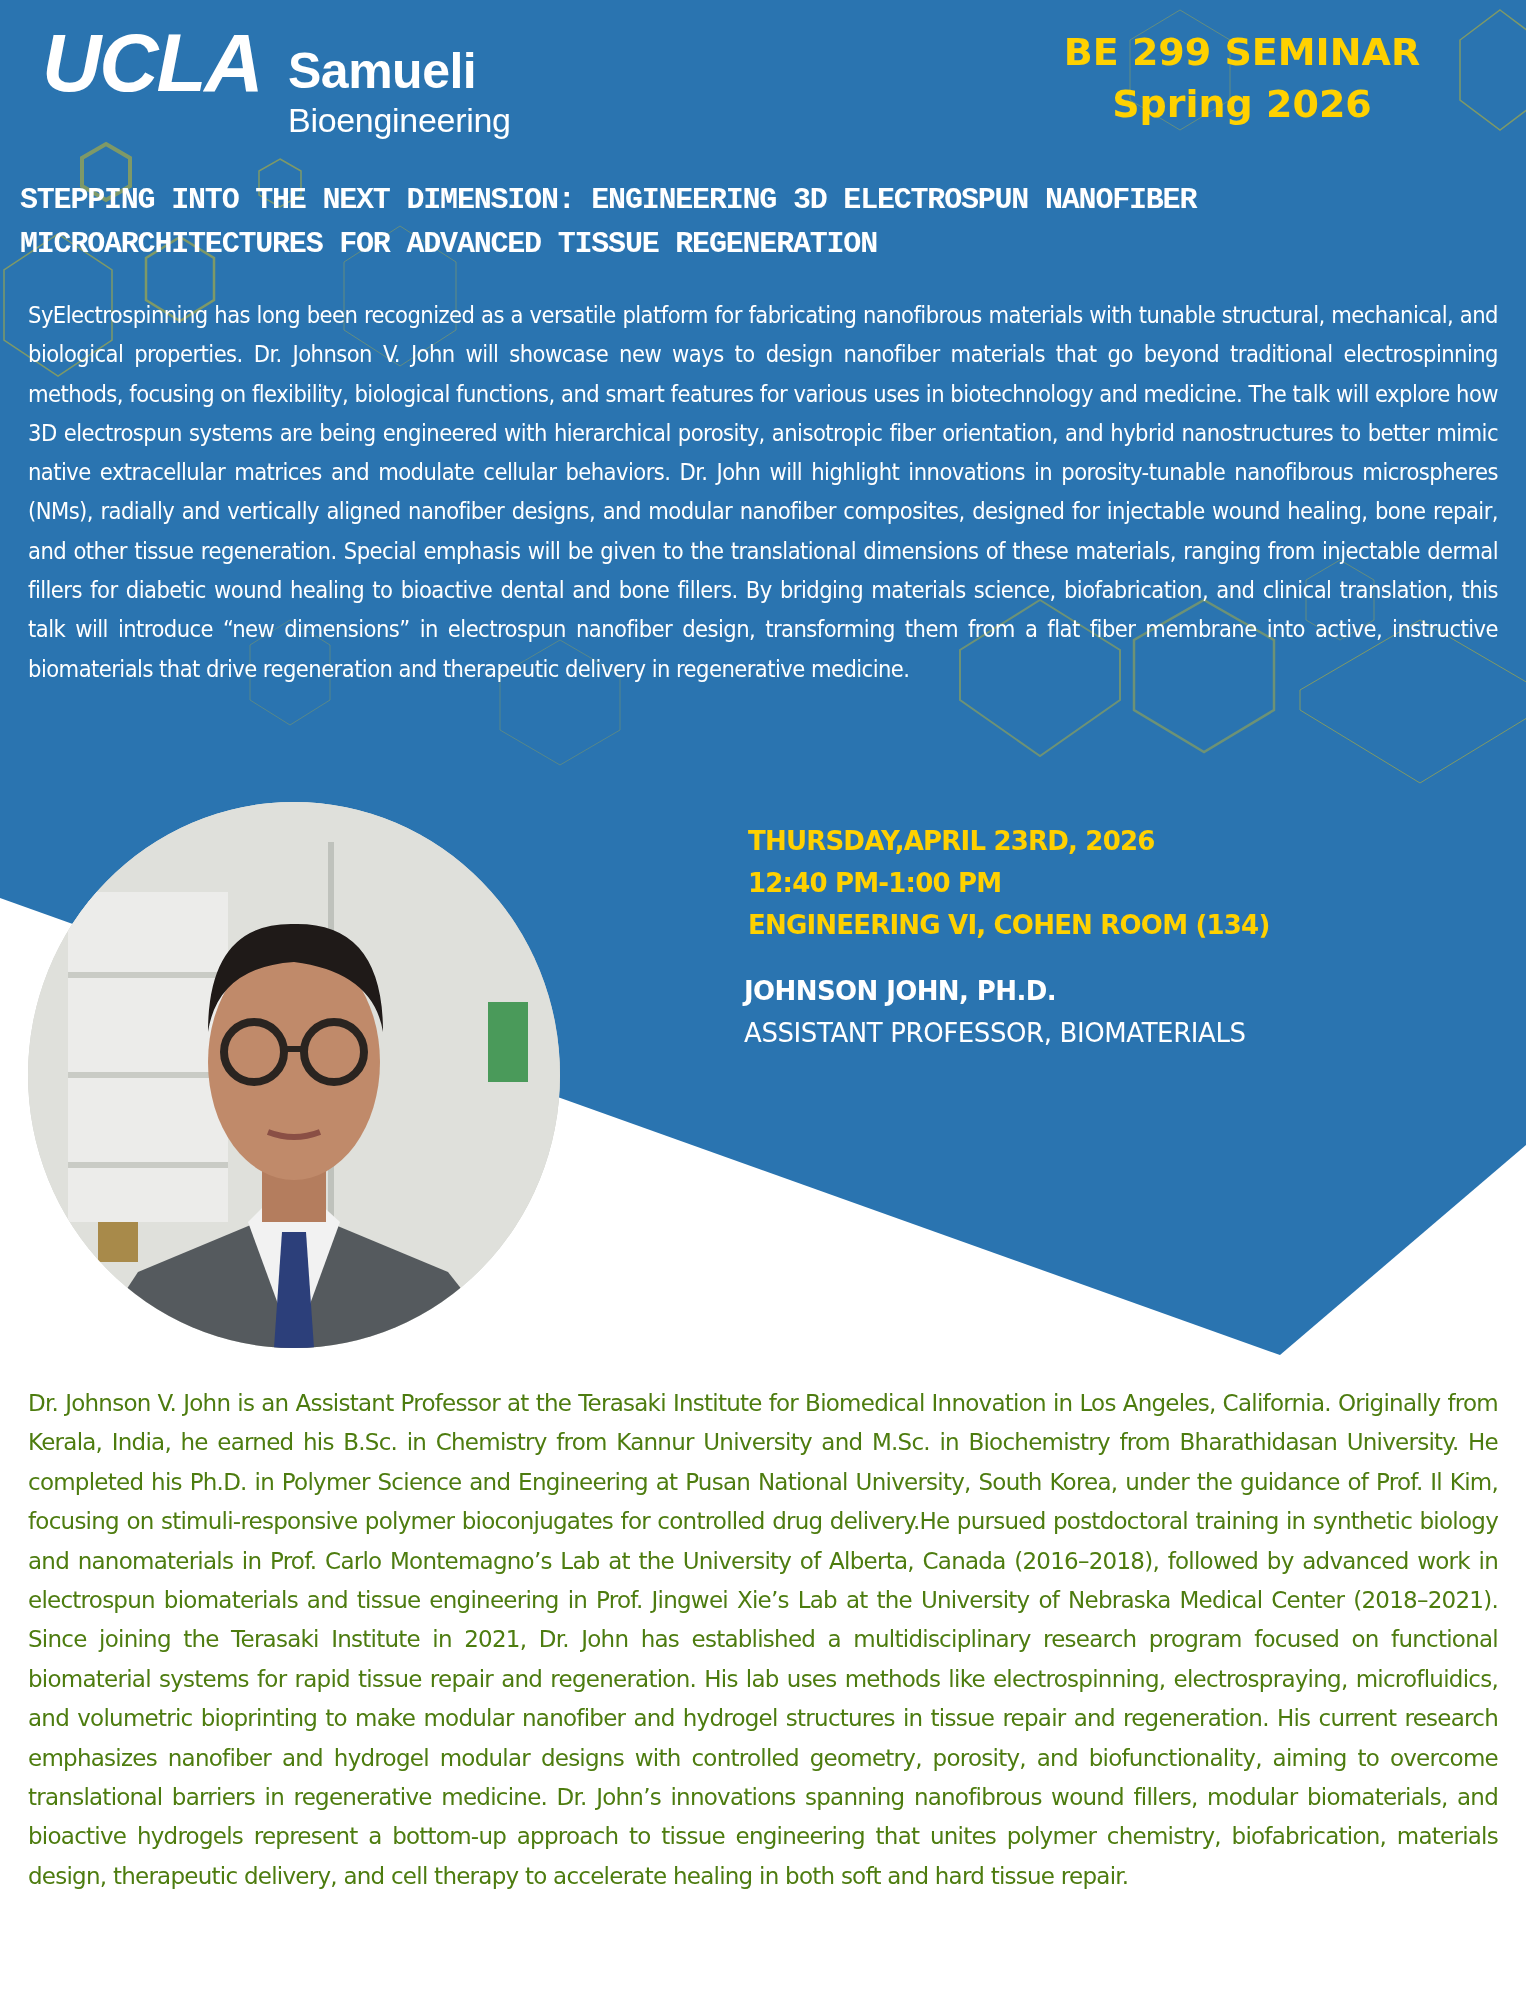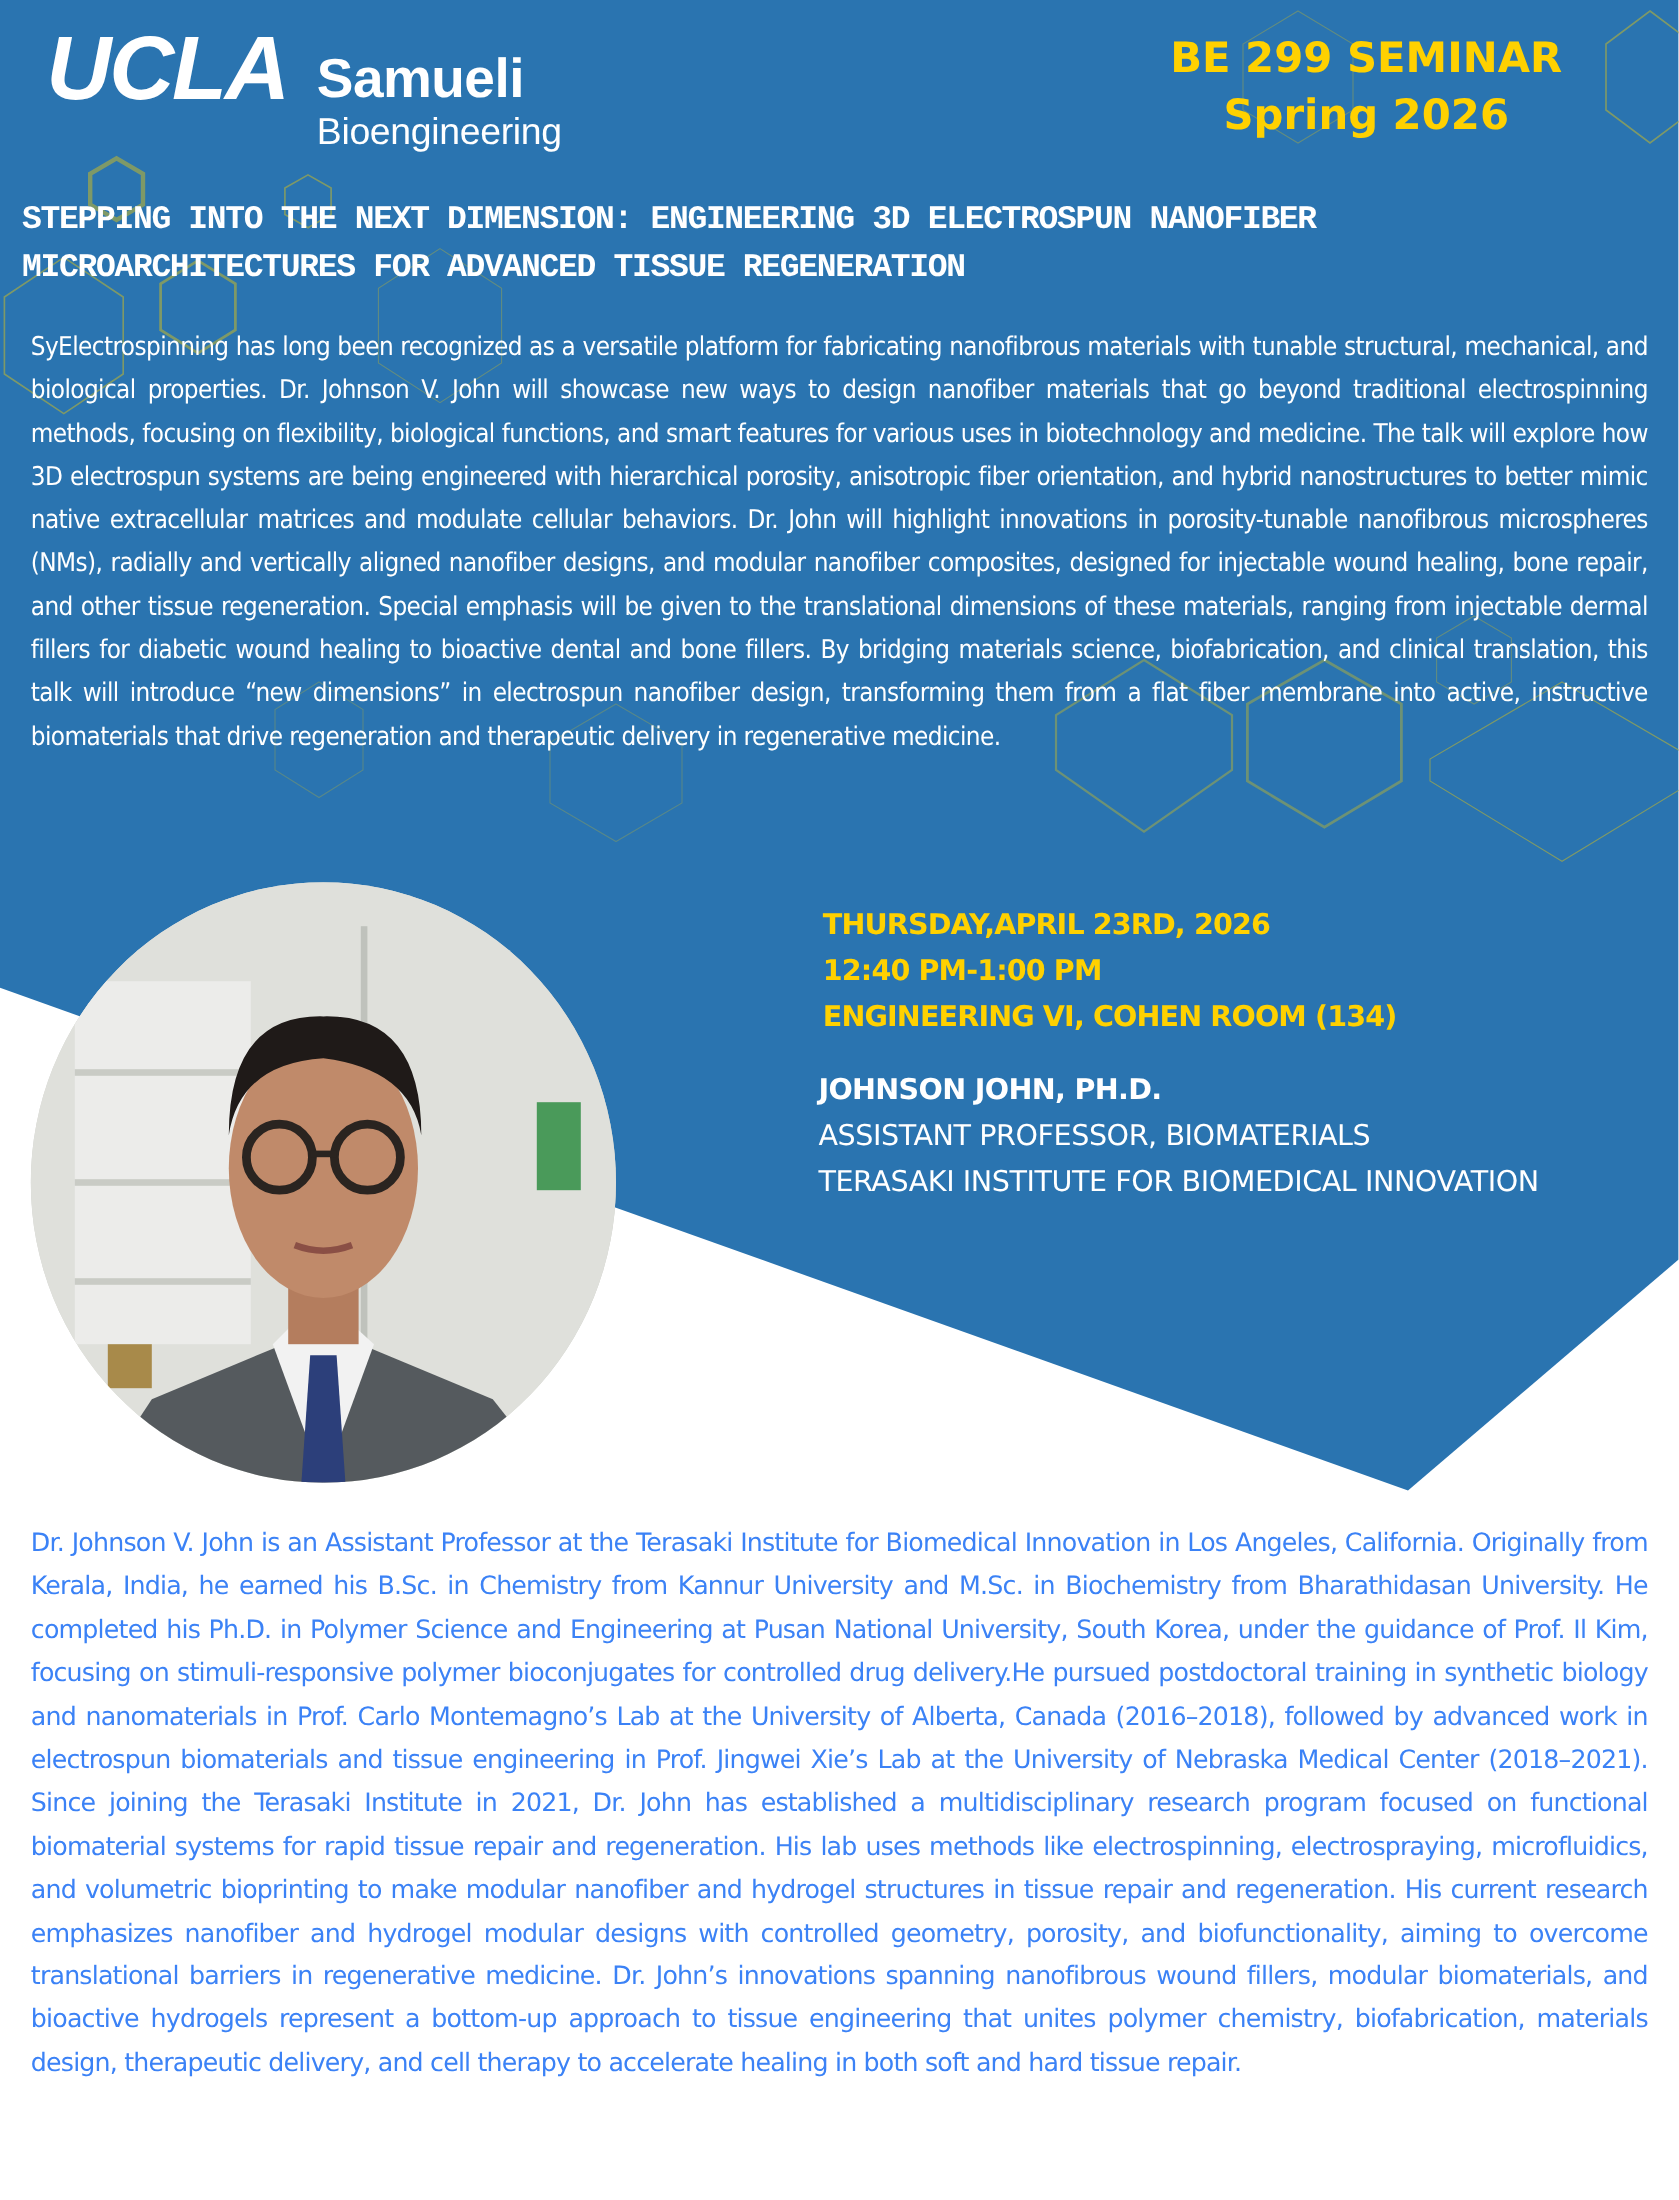--- a/index.html
+++ b/index.html
@@ -58,21 +58,21 @@
       position: absolute; left: 748px; top: 820px; z-index: 2;
       color: #FFD100; font-weight: bold; font-family: "DejaVu Sans", sans-serif;
       font-size: 26px; line-height: 42px; letter-spacing: -0.8px;
     }
     .speaker { position: absolute; left: 744px; top: 970px; z-index: 2; color: #fff; font-family: "DejaVu Sans", sans-serif; }
     .speaker .name { font-weight: bold; font-size: 26px; line-height: 42px; letter-spacing: -0.6px; }
     .speaker .line { font-size: 26px; line-height: 42px; font-weight: normal; letter-spacing: -0.4px; }
 
     .bio {
       position: absolute; left: 28px; top: 1384px; width: 1470px; z-index: 2;
-      color: #3b82f6; font-family: "DejaVu Sans", sans-serif;
+      color: #4d7c0f; font-family: "DejaVu Sans", sans-serif;
       font-size: 23px; line-height: 39.4px; text-align: justify; letter-spacing: -0.75px;
     }
   </style>
 </head>
 <body>
 
 <svg class="bg-shape" viewBox="0 0 1526 2000" xmlns="http://www.w3.org/2000/svg">
   <polygon points="0,0 1526,0 1526,1145 1280,1355 0,898" fill="#2A74B0"></polygon>
 </svg>
 
@@ -145,16 +145,15 @@
 
 <div class="event">
   <div>THURSDAY,APRIL 23RD, 2026</div>
   <div>12:40 PM-1:00 PM</div>
   <div>ENGINEERING VI, COHEN ROOM (134)</div>
 </div>
 
 <div class="speaker">
   <div class="name">JOHNSON JOHN, PH.D.</div>
   <div class="line">ASSISTANT PROFESSOR, BIOMATERIALS</div>
-  <div class="line">TERASAKI INSTITUTE FOR BIOMEDICAL INNOVATION</div>
 </div>
 
 <p class="bio" style="margin:0;">Dr. Johnson V. John is an Assistant Professor at the Terasaki Institute for Biomedical Innovation in Los Angeles, California. Originally from Kerala, India, he earned his B.Sc. in Chemistry from Kannur University and M.Sc. in Biochemistry from Bharathidasan University. He completed his Ph.D. in Polymer Science and Engineering at Pusan National University, South Korea, under the guidance of Prof. Il Kim, focusing on stimuli-responsive polymer bioconjugates for controlled drug delivery.He pursued postdoctoral training in synthetic biology and nanomaterials in Prof. Carlo Montemagno’s Lab at the University of Alberta, Canada (2016–2018), followed by advanced work in electrospun biomaterials and tissue engineering in Prof. Jingwei Xie’s Lab at the University of Nebraska Medical Center (2018–2021). Since joining the Terasaki Institute in 2021, Dr. John has established a multidisciplinary research program focused on functional biomaterial systems for rapid tissue repair and regeneration. His lab uses methods like electrospinning, electrospraying, microfluidics, and volumetric bioprinting to make modular nanofiber and hydrogel structures in tissue repair and regeneration. His current research emphasizes nanofiber and hydrogel modular designs with controlled geometry, porosity, and biofunctionality, aiming to overcome translational barriers in regenerative medicine. Dr. John’s innovations spanning nanofibrous wound fillers, modular biomaterials, and bioactive hydrogels represent a bottom-up approach to tissue engineering that unites polymer chemistry, biofabrication, materials design, therapeutic delivery, and cell therapy to accelerate healing in both soft and hard tissue repair.</p>
 
 </body></html>

